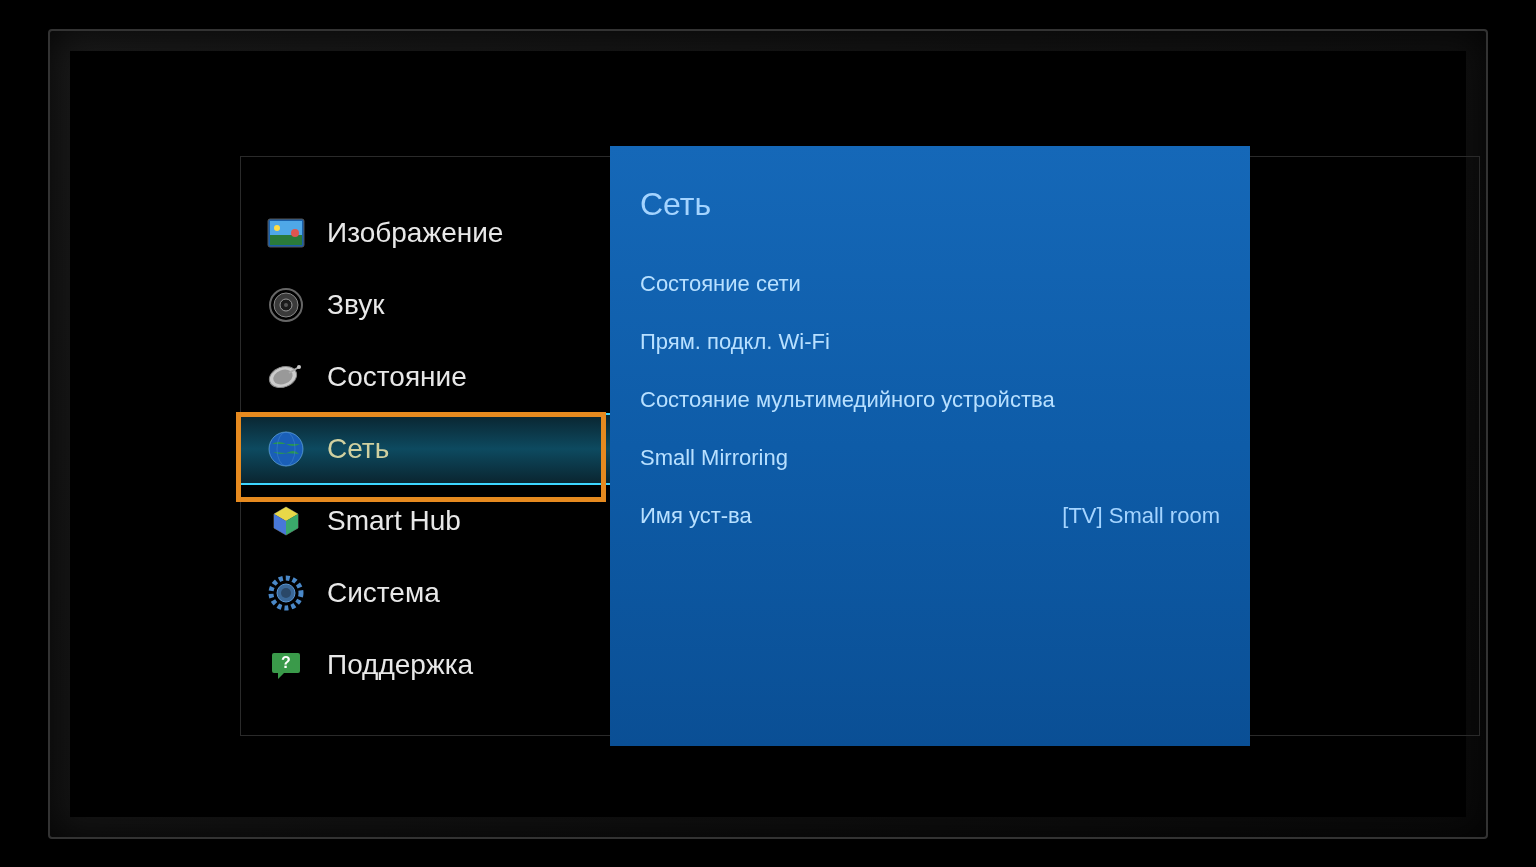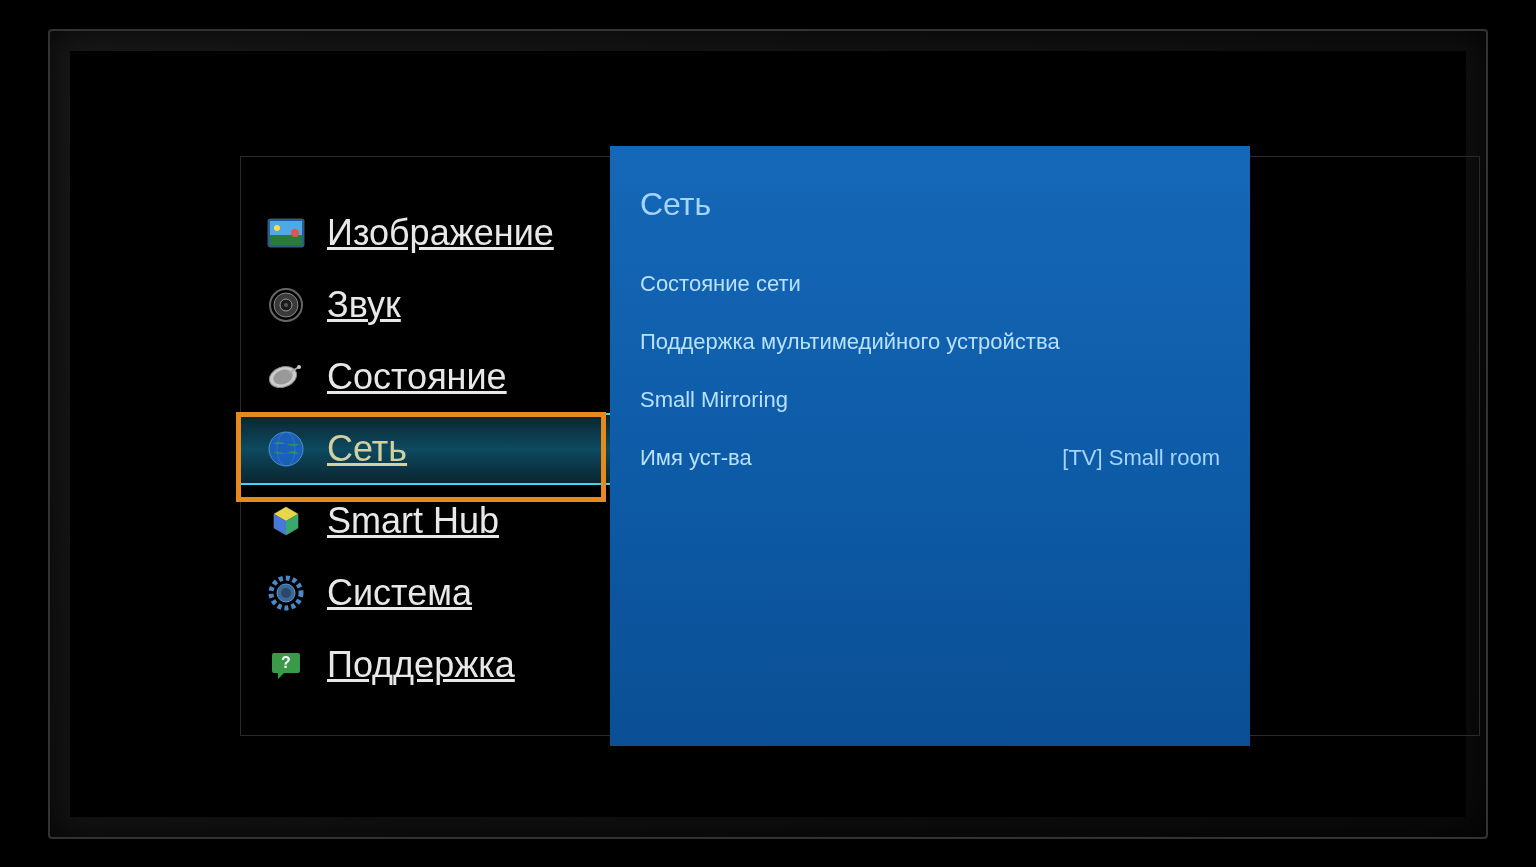--- a/index.html
+++ b/index.html
@@ -61,23 +61,22 @@
     .sidebar-item .icon-wrap {
       width: 42px;
       height: 42px;
       display: flex;
       align-items: center;
       justify-content: center;
       margin-right: 20px;
     }
     .sidebar-item .label {
       color: #e8e8e8;
-      font-size: 36px;
+      font-size: 28px;
       font-weight: 300;
-      text-decoration: underline;
     }
     .sidebar-item.selected {
       background: linear-gradient(to bottom, #0a2530 0%, #0d4a60 50%, #0a2530 100%);
       border-top: 2px solid #3dd6ff;
       border-bottom: 2px solid #3dd6ff;
     }
     .sidebar-item.selected .label {
       color: #d0d0a0;
     }
     .highlight-box {
@@ -223,21 +222,24 @@
         <div class="highlight-box"></div>
       </div>
 
       <div class="content-panel">
         <div class="panel-title">Сеть</div>
 
         <div class="panel-item">
           <span>Состояние сети</span>
         </div>
         <div class="panel-item">
-          <span>Поддержка мультимедийного устройства</span>
+          <span>Прям. подкл. Wi-Fi</span>
+        </div>
+        <div class="panel-item">
+          <span>Состояние мультимедийного устройства</span>
         </div>
         <div class="panel-item">
           <span>Small Mirroring</span>
         </div>
         <div class="panel-item">
           <span>Имя уст-ва</span>
           <span class="panel-item-value">[TV] Small room</span>
         </div>
       </div>
 

